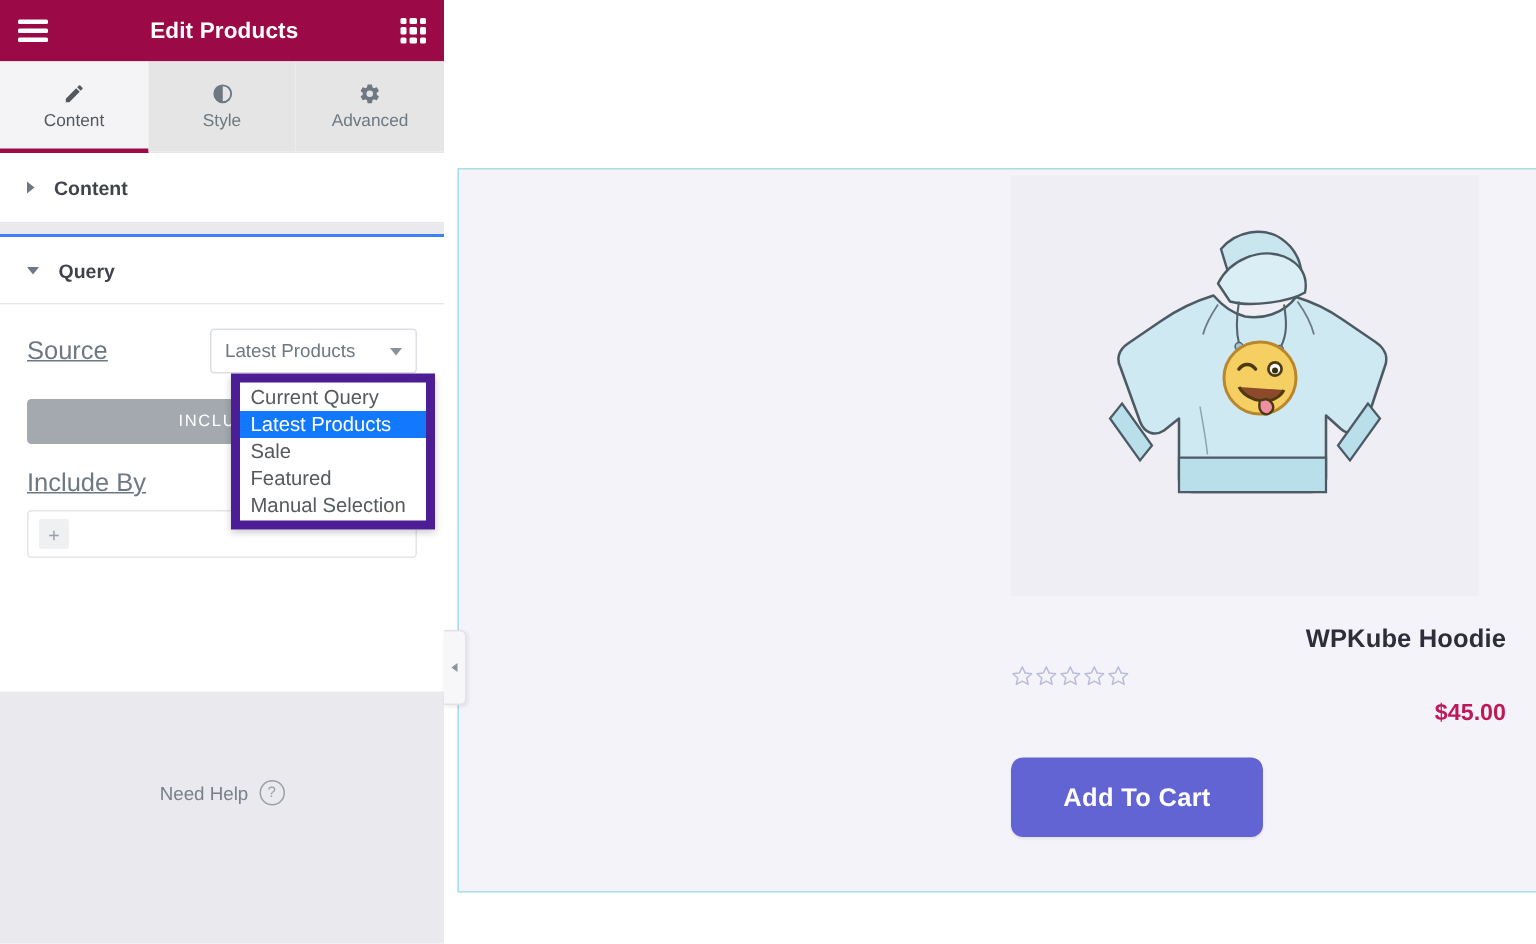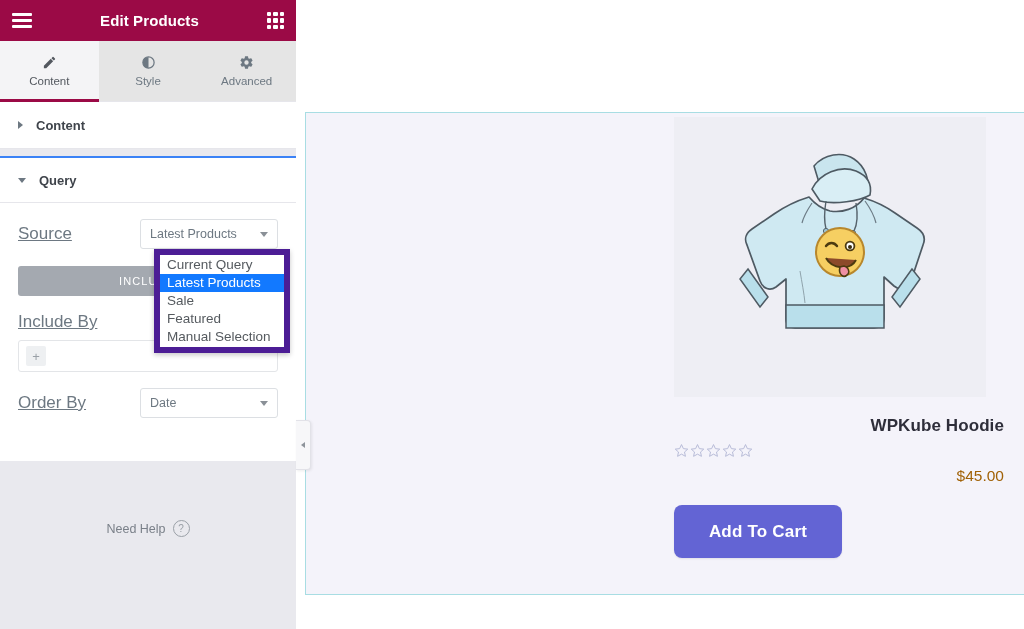--- a/index.html
+++ b/index.html
@@ -323,22 +323,22 @@
   }
   #stars {
     margin-top: 7px;
     display: flex;
     gap: 1px;
   }
   #stars svg { display:block; }
   #price {
     margin-top: 9px;
     font-size: 15.5px;
-    font-weight: normal;
-    color: #a16207;
+    font-weight: bold;
+    color: #be185d;
     margin-left: 11px;
   }
   #add-to-cart {
     margin-top: 20px;
     width: 168px;
     height: 53px;
     background: #6364d4;
     color: #ffffff;
     border-radius: 8px;
     display: flex;
@@ -425,27 +425,20 @@
     </div>
 
     <div class="include-btn">INCLUDE</div>
 
     <div class="ctrl-label block">Include By</div>
 
     <div class="tag-field">
       <div class="plus-chip">+</div>
     </div>
 
-    <div class="ctrl-row">
-      <div class="ctrl-label">Order By</div>
-      <div class="selectbox">
-        <span>Date</span>
-        <span class="arrow"></span>
-      </div>
-    </div>
 
 
   </div>
 
   <div id="panel-footer">
     <div id="need-help">
       <span>Need Help</span>
       <span class="qmark">?</span>
     </div>
   </div>

